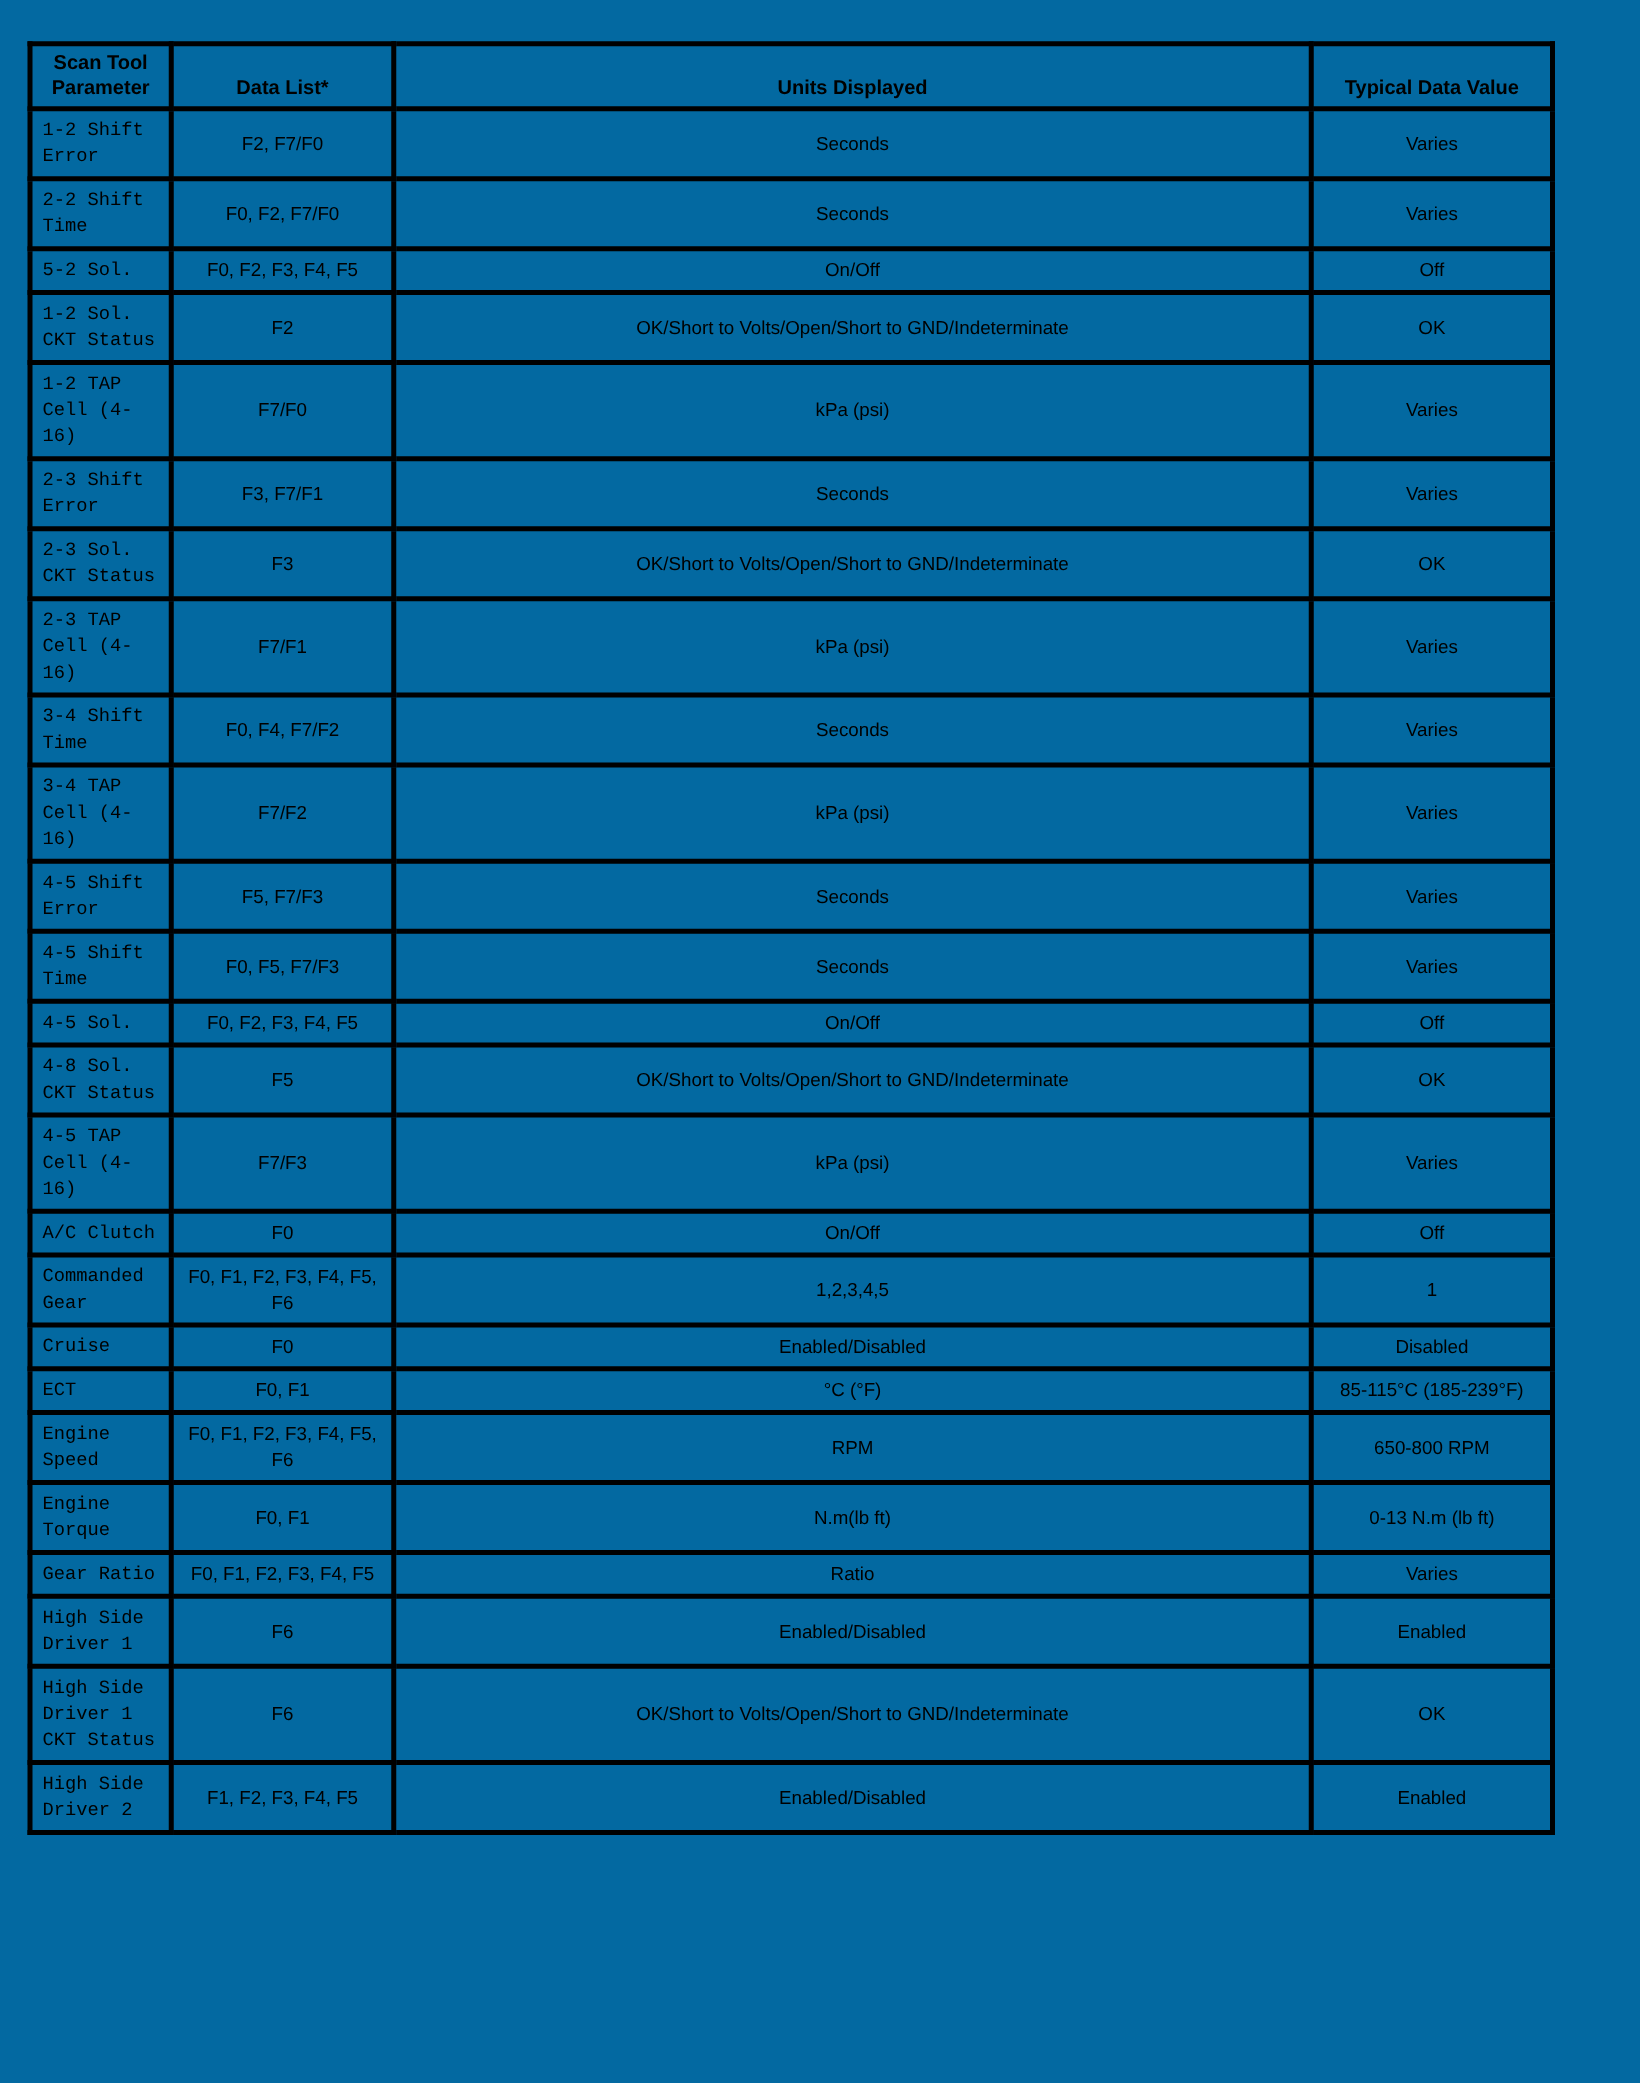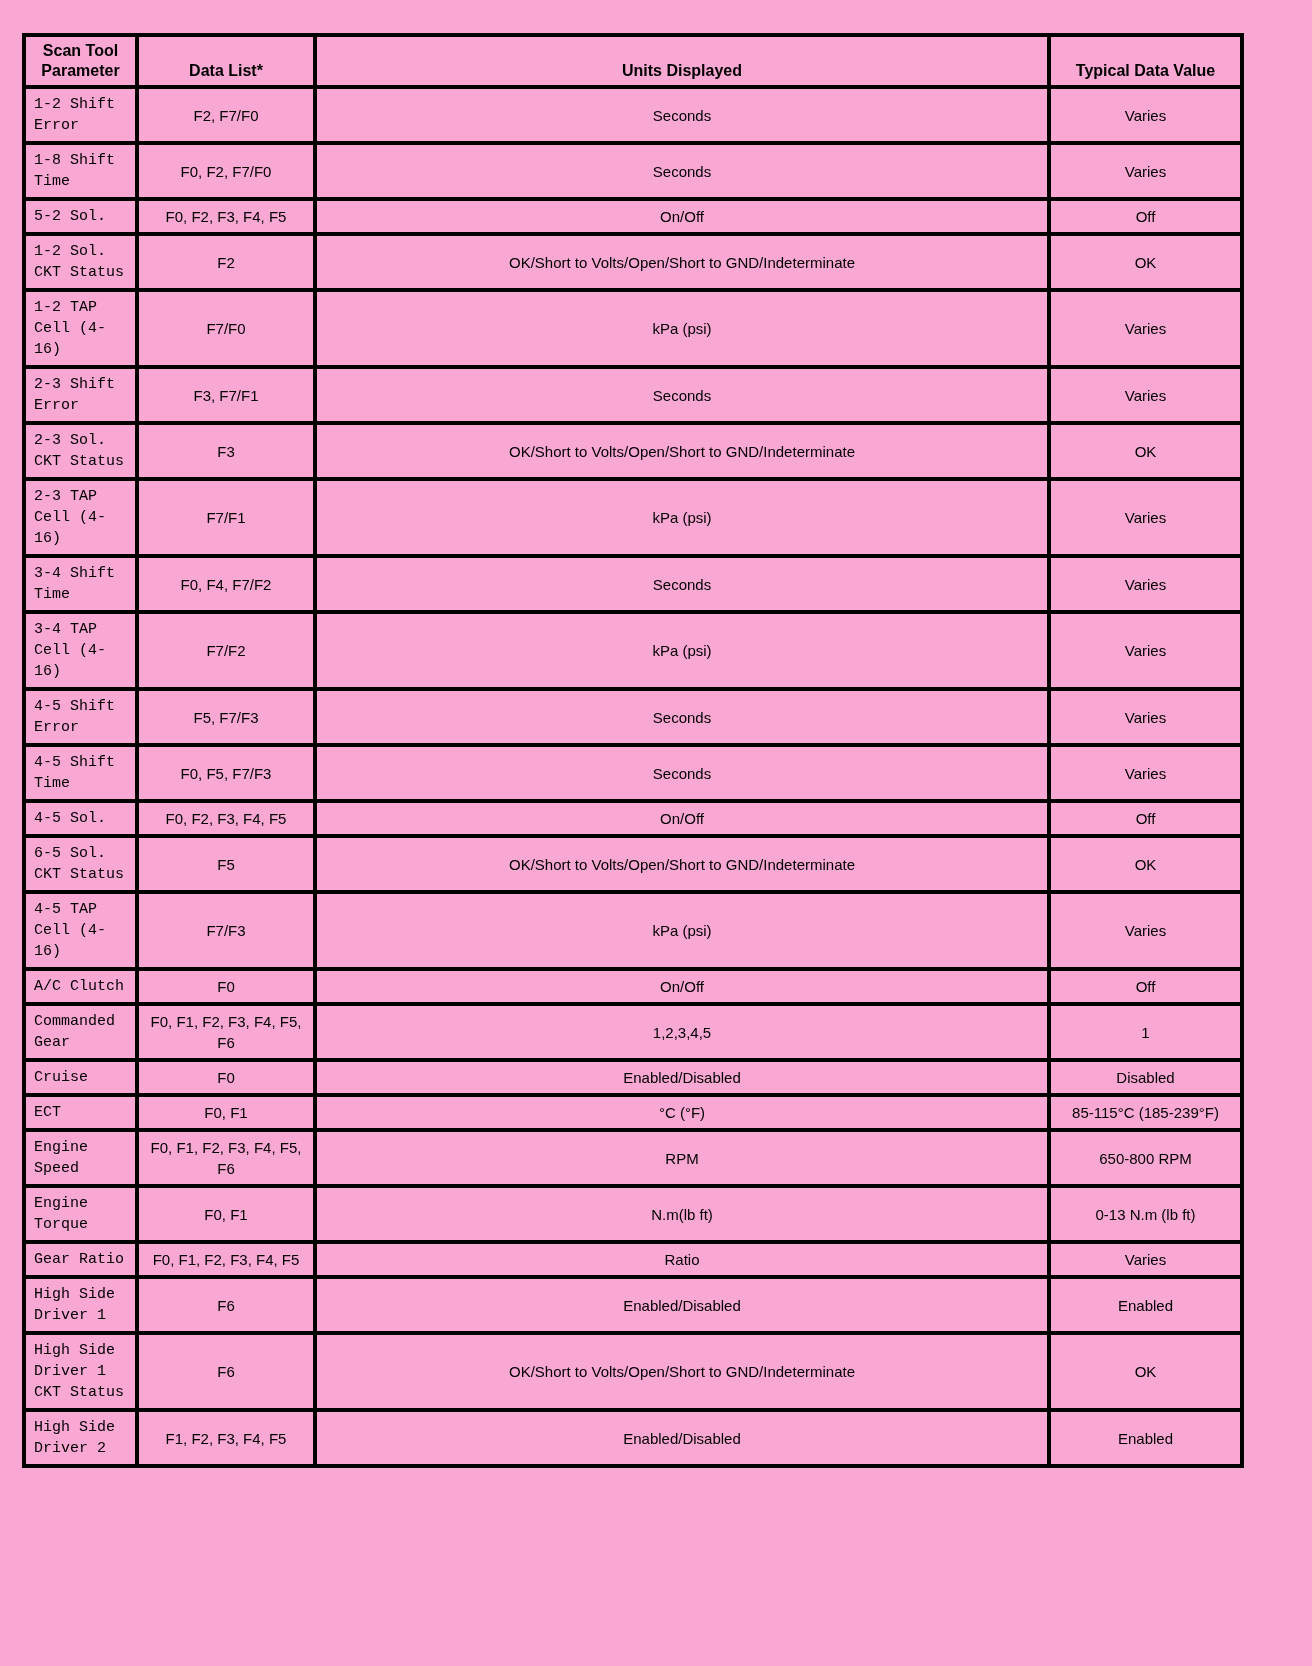--- a/index.html
+++ b/index.html
@@ -4,21 +4,21 @@
 <style>
   html, body {
     margin: 0;
     padding: 0;
     background: #ffffff;
   }
   .page {
     position: relative;
     width: 1312px;
     height: 1666px;
-    background: #f9a8d4;
+    background: #0369a1;
     font-family: "Liberation Sans", sans-serif;
     color: #000000;
   }
   table.data-table {
     position: absolute;
     left: 22px;
     top: 33px;
     width: 1218px;
     border-collapse: collapse;
     table-layout: fixed;
@@ -73,21 +73,21 @@
       </tr>
     </thead>
     <tbody id="table-body">
         <tr>
           <td class="c0">1-2 Shift Error</td>
           <td class="c1">F2, F7/F0</td>
           <td class="c2">Seconds</td>
           <td class="c3">Varies</td>
         </tr>
         <tr>
-          <td class="c0">1-8 Shift Time</td>
+          <td class="c0">2-2 Shift Time</td>
           <td class="c1">F0, F2, F7/F0</td>
           <td class="c2">Seconds</td>
           <td class="c3">Varies</td>
         </tr>
         <tr>
           <td class="c0">5-2 Sol.</td>
           <td class="c1">F0, F2, F3, F4, F5</td>
           <td class="c2">On/Off</td>
           <td class="c3">Off</td>
         </tr>
@@ -145,21 +145,21 @@
           <td class="c2">Seconds</td>
           <td class="c3">Varies</td>
         </tr>
         <tr>
           <td class="c0">4-5 Sol.</td>
           <td class="c1">F0, F2, F3, F4, F5</td>
           <td class="c2">On/Off</td>
           <td class="c3">Off</td>
         </tr>
         <tr>
-          <td class="c0">6-5 Sol. CKT Status</td>
+          <td class="c0">4-8 Sol. CKT Status</td>
           <td class="c1">F5</td>
           <td class="c2">OK/Short to Volts/Open/Short to GND/Indeterminate</td>
           <td class="c3">OK</td>
         </tr>
         <tr>
           <td class="c0">4-5 TAP Cell (4-16)</td>
           <td class="c1">F7/F3</td>
           <td class="c2">kPa (psi)</td>
           <td class="c3">Varies</td>
         </tr>

